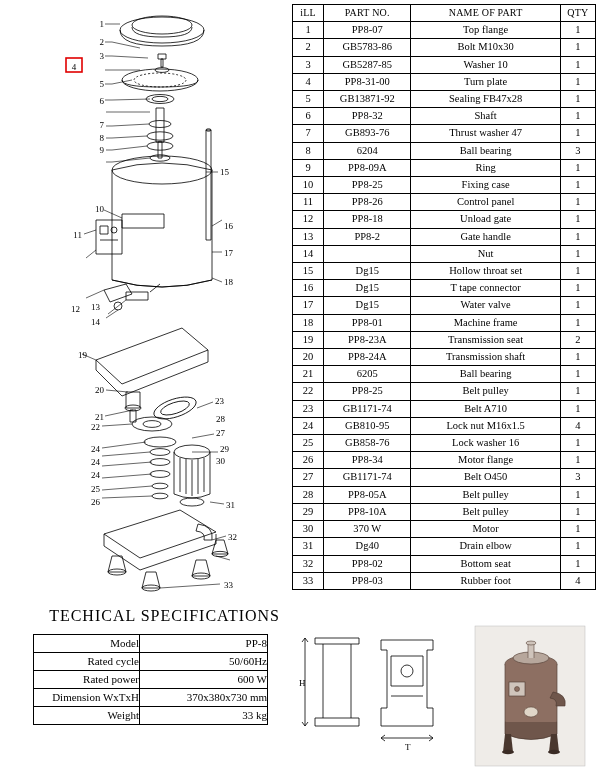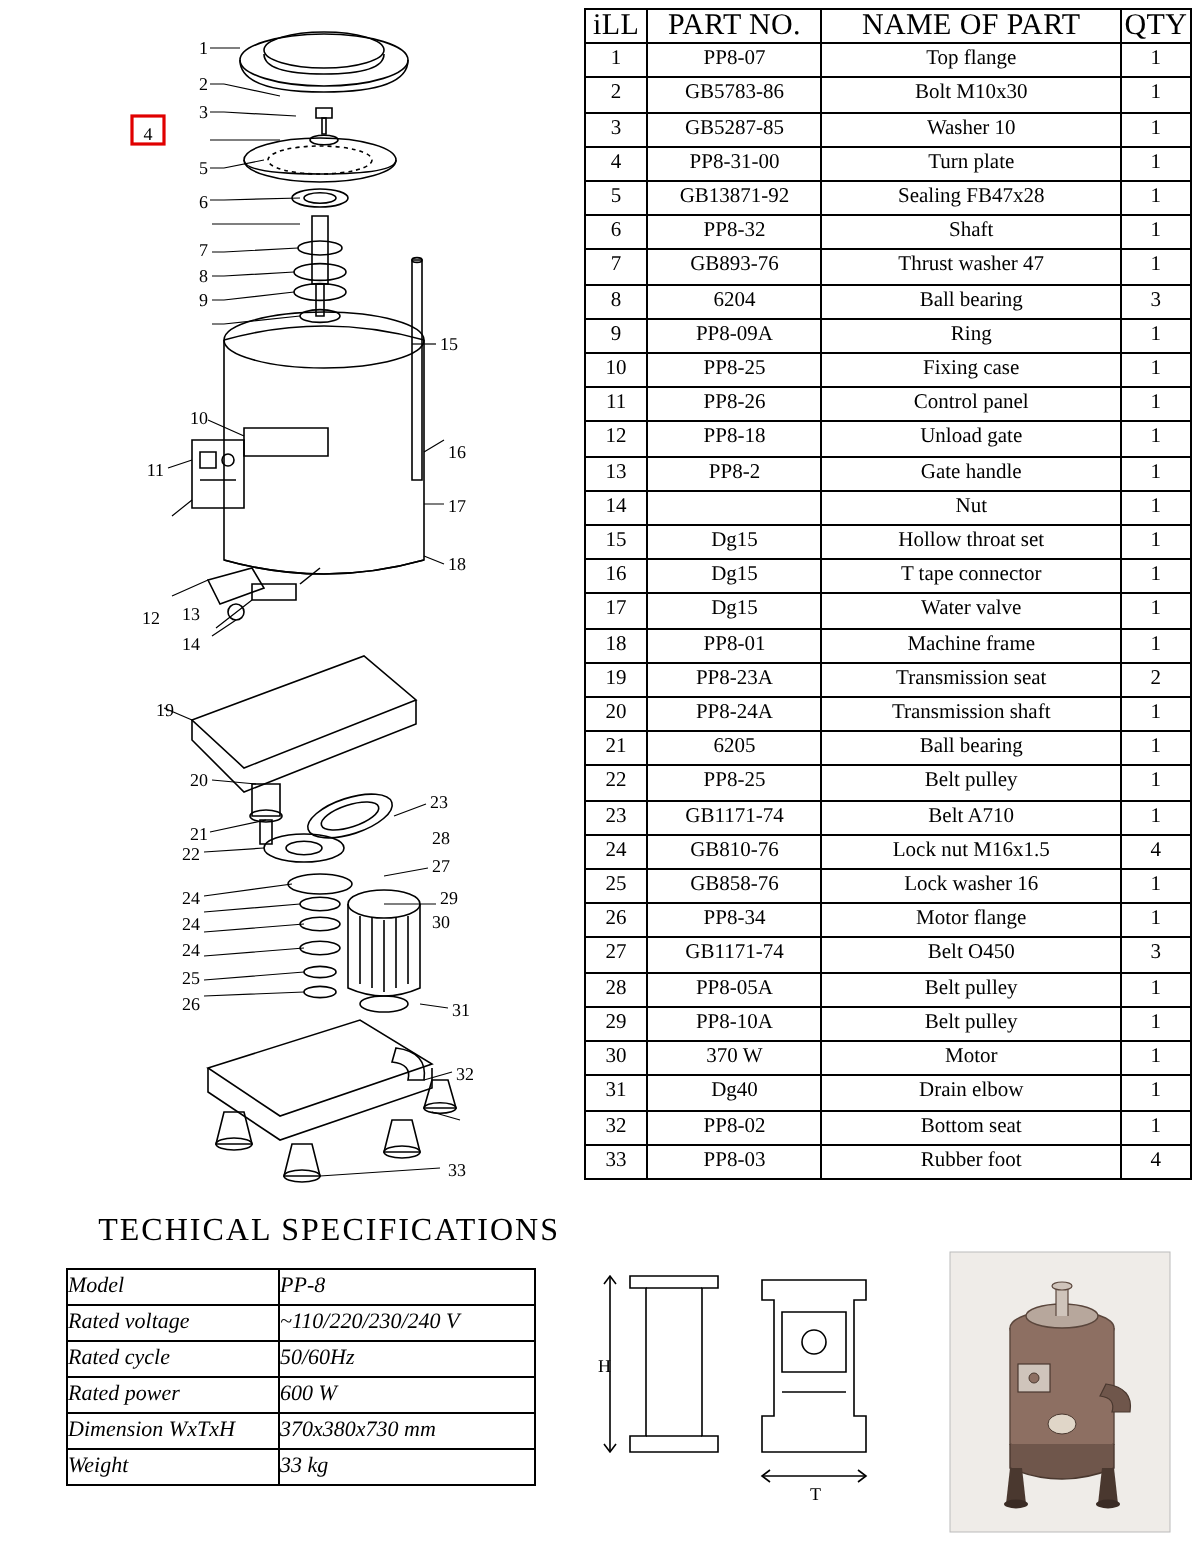--- a/index.html
+++ b/index.html
@@ -45,21 +45,21 @@
   #parts-table td, #parts-table th {
     border: 1px solid #000;
     text-align: center;
     padding: 0;
     height: 16.2px;
     line-height: 16.2px;
     font-weight: normal;
   }
   #parts-table thead td {
     font-weight: normal;
-    font-size: 15px;
+    font-size: 10px;
     letter-spacing: .2px;
     font-family: Liberation Serif, serif;
   }
   .col-ill  { width: 30px; }
   .col-part { width: 86px; }
   .col-name { width: 148px; }
   .col-qty  { width: 34px; }
 
   tr.highlight-row td {
     border-top: 2px solid #e00000;
@@ -81,25 +81,24 @@
   #spec-table {
     position: absolute;
     left: 33px;
     top: 634px;
     width: 235px;
     border-collapse: collapse;
     font-size: 11px;
   }
   #spec-table td {
     border: 1px solid #000;
-    text-align: left;
+    text-align: right;
     height: 17px;
     line-height: 17px;
     padding: 0;
-    font-style: italic;
   }
   #spec-table td.k { width: 105px; }
 
   
   #bottom-drawings {
     position: absolute;
     left: 295px;
     top: 620px;
     width: 300px;
     height: 150px;
@@ -404,21 +403,21 @@
         <td class="col-qty">1</td>
       </tr>
       <tr>
         <td class="col-ill">23</td>
         <td class="col-part">GB1171-74</td>
         <td class="col-name">Belt A710</td>
         <td class="col-qty">1</td>
       </tr>
       <tr>
         <td class="col-ill">24</td>
-        <td class="col-part">GB810-76</td>
+        <td class="col-part">GB810-95</td>
         <td class="col-name">Lock nut M16x1.5</td>
         <td class="col-qty">4</td>
       </tr>
       <tr>
         <td class="col-ill">25</td>
         <td class="col-part">GB858-76</td>
         <td class="col-name">Lock washer 16</td>
         <td class="col-qty">1</td>
       </tr>
       <tr>
@@ -472,24 +471,20 @@
     </tbody>
 </table>
 
 <div id="spec-title">TECHICAL    SPECIFICATIONS</div>
 
 <table id="spec-table">
   <tbody id="spec-body">
       <tr>
         <td class="k">Model</td>
         <td>PP-8</td>
-      </tr>
-      <tr>
-        <td class="k">Rated voltage</td>
-        <td>~110/220/230/240 V</td>
       </tr>
       <tr>
         <td class="k">Rated cycle</td>
         <td>50/60Hz</td>
       </tr>
       <tr>
         <td class="k">Rated power</td>
         <td>600 W</td>
       </tr>
       <tr>

